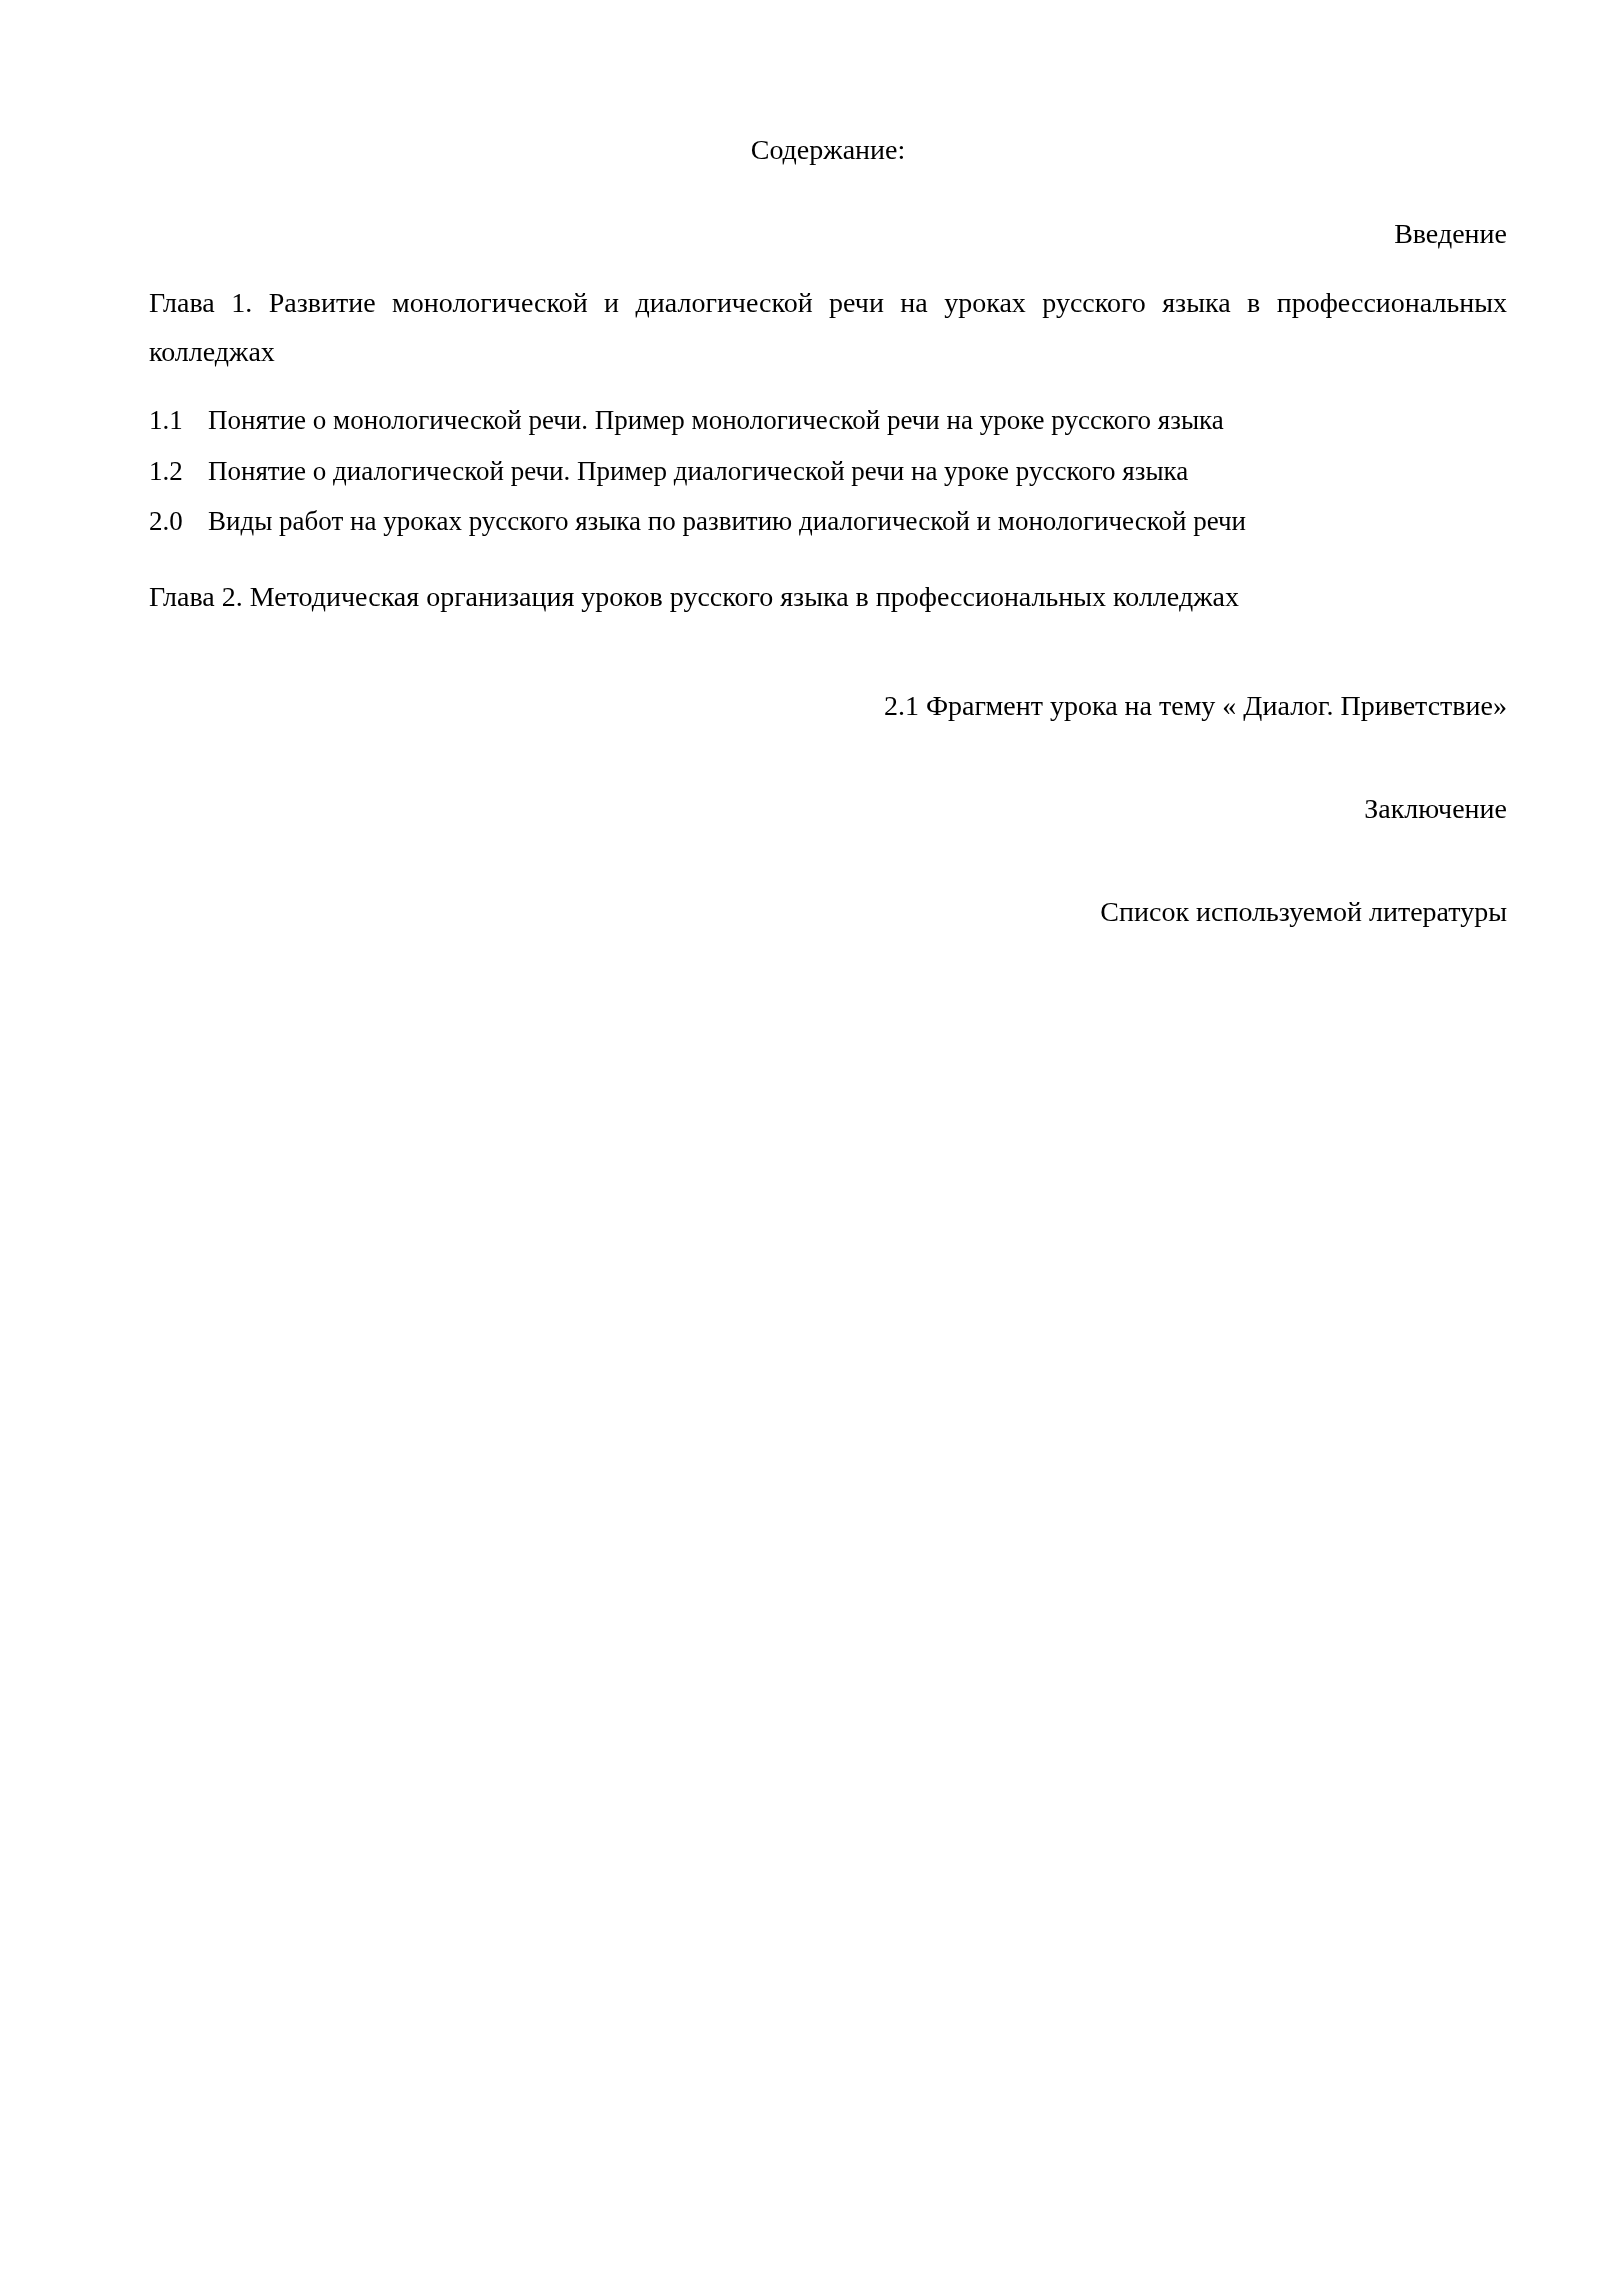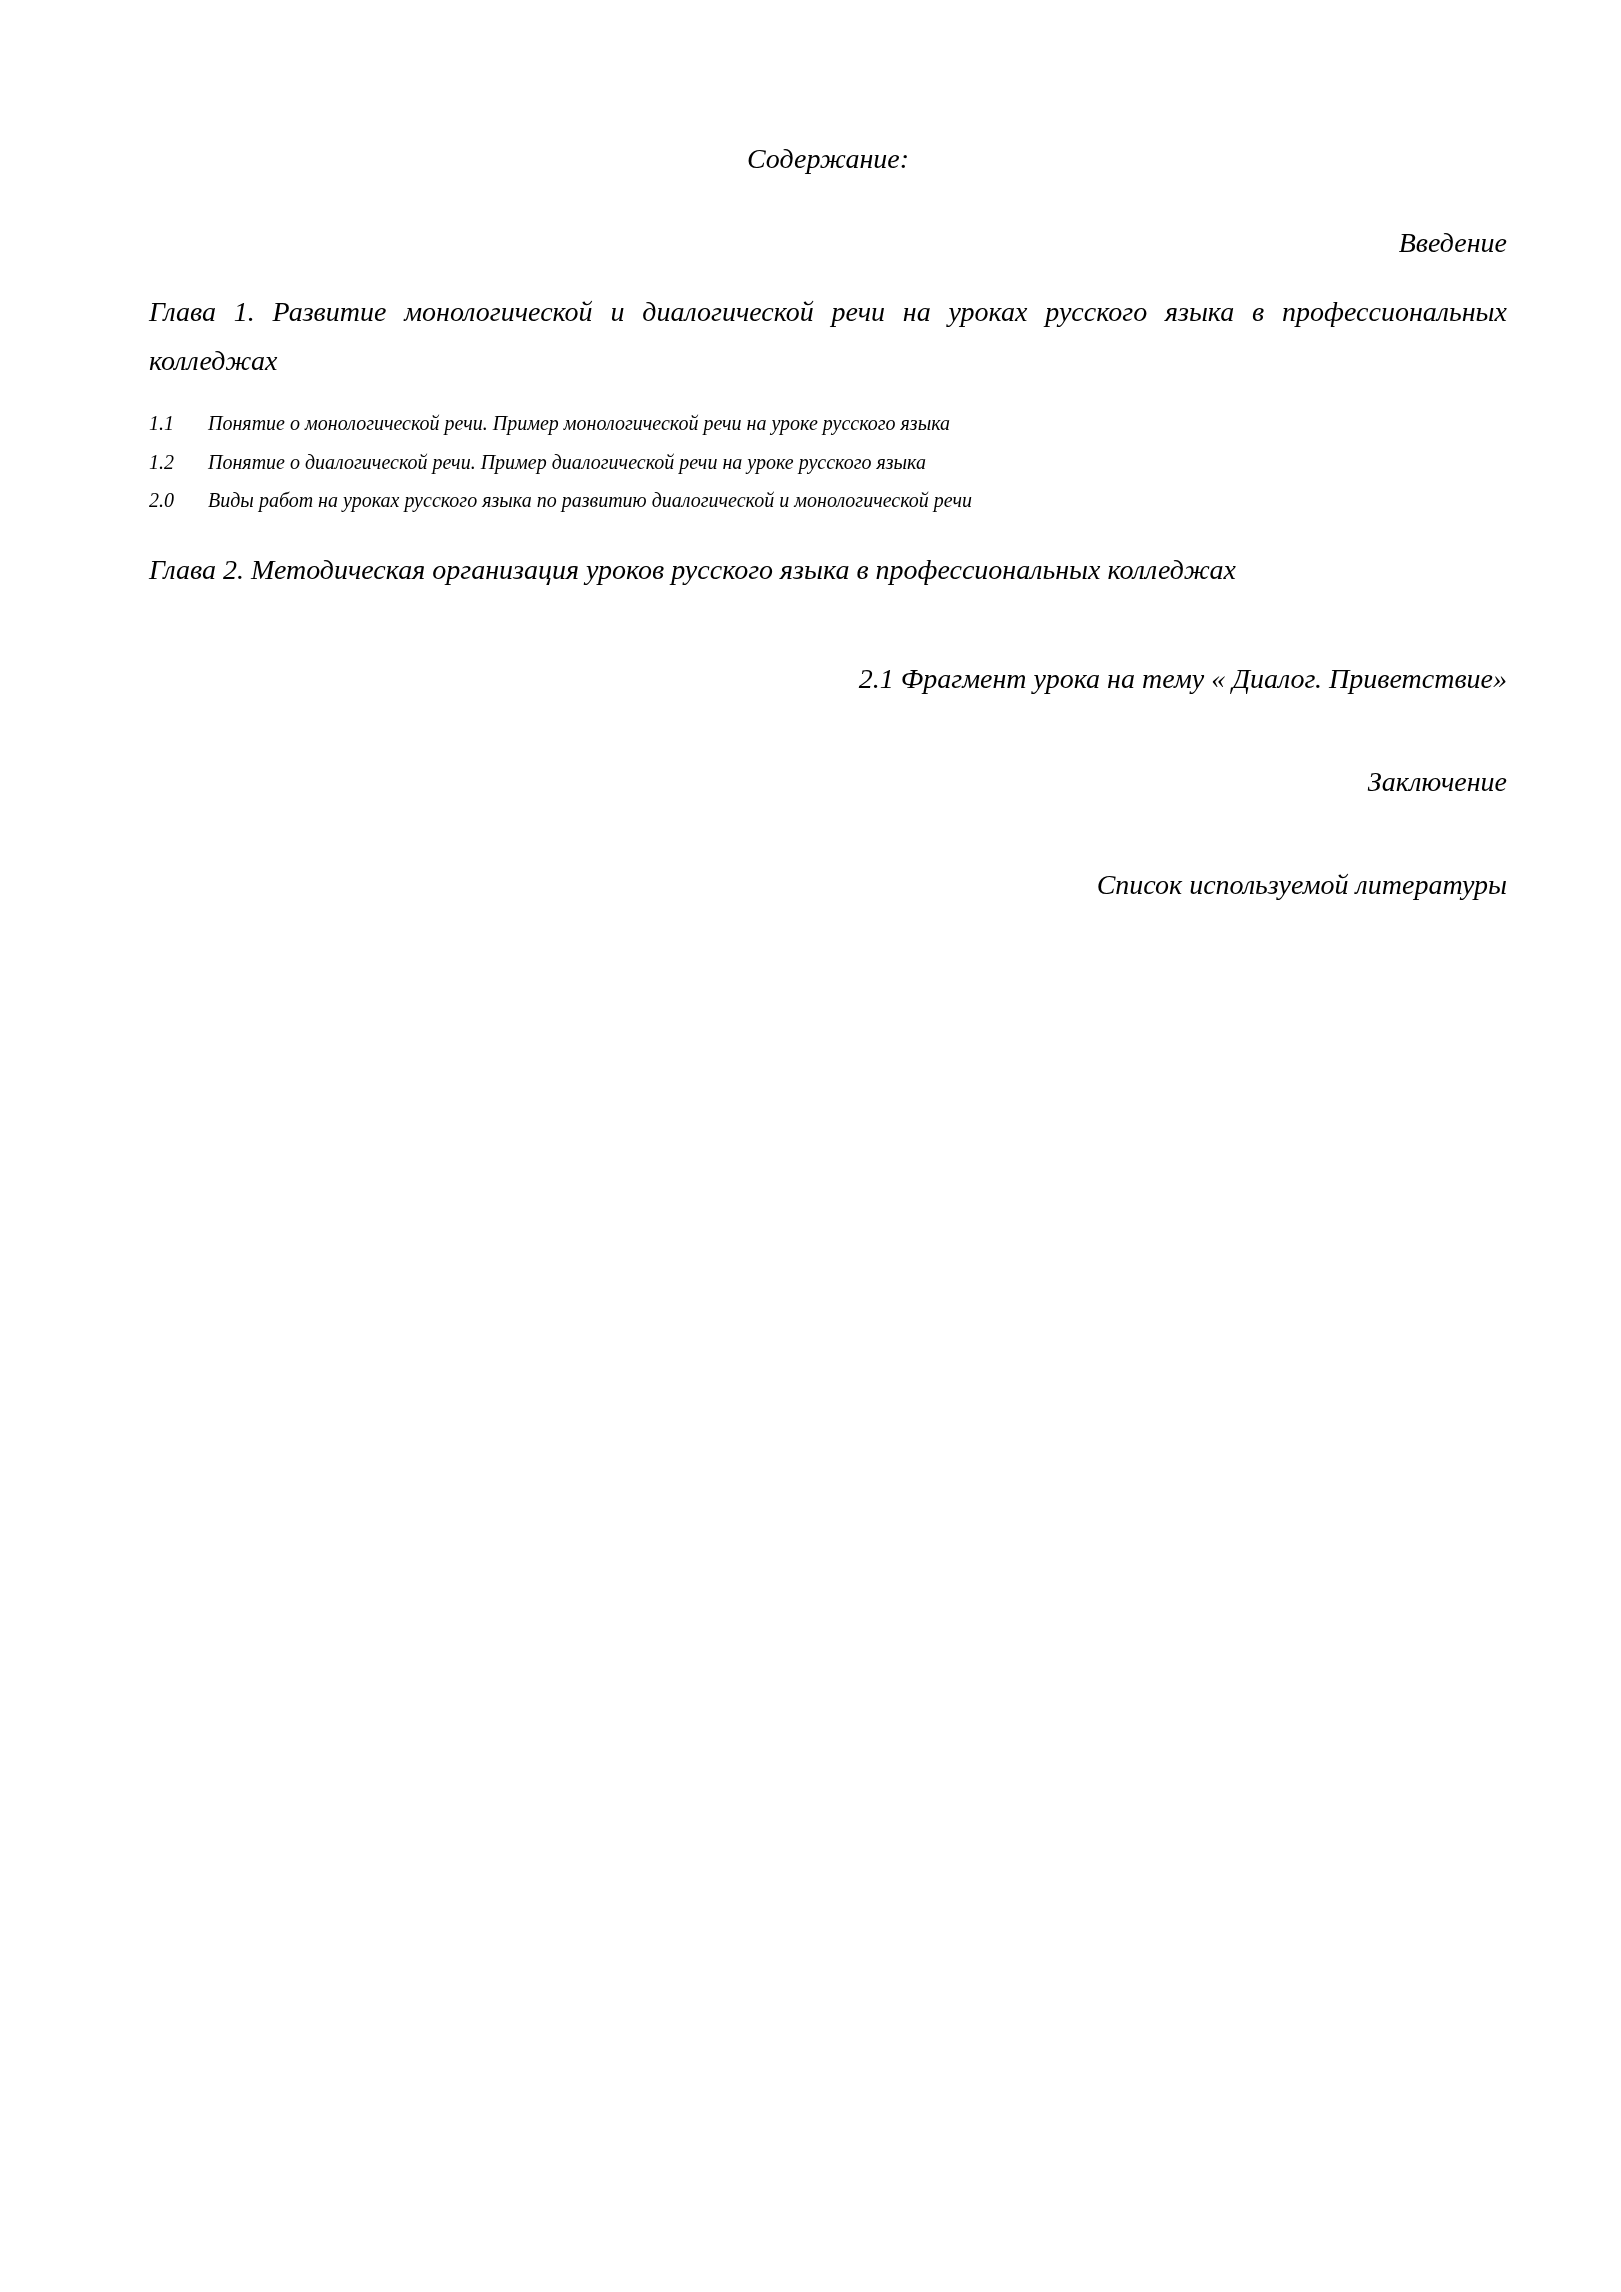--- a/index.html
+++ b/index.html
@@ -13,43 +13,42 @@
     background: #ffffff;
     position: relative;
     box-sizing: border-box;
     padding: 0;
     font-family: "Liberation Serif", "DejaVu Serif", serif;
     color: #000000;
   }
   .content {
     position: absolute;
     left: 149px;
-    top: 142px;
+    top: 133px;
     width: 1358px;
-    font-style: italic;
   }
   .doc-title {
     text-align: center;
     font-size: 28px;
     line-height: 1.2;
     margin: 0 0 43px 0;
   }
   .para {
     font-size: 28px;
     line-height: 1.72;
     margin: 0 0 21.6px 0;
     text-align: justify;
     text-justify: inter-word;
   }
   .para.nojust {
     text-align: right;
   }
   
   .item {
-    font-size: 20px;
+    font-size: 27px;
     line-height: 1.72;
     margin: 0 0 3.9px 0;
     padding-left: 59px;
     text-indent: -59px;
     text-align: justify;
     text-justify: inter-word;
   }
   .item .num {
     display: inline-block;
     width: 59px;

